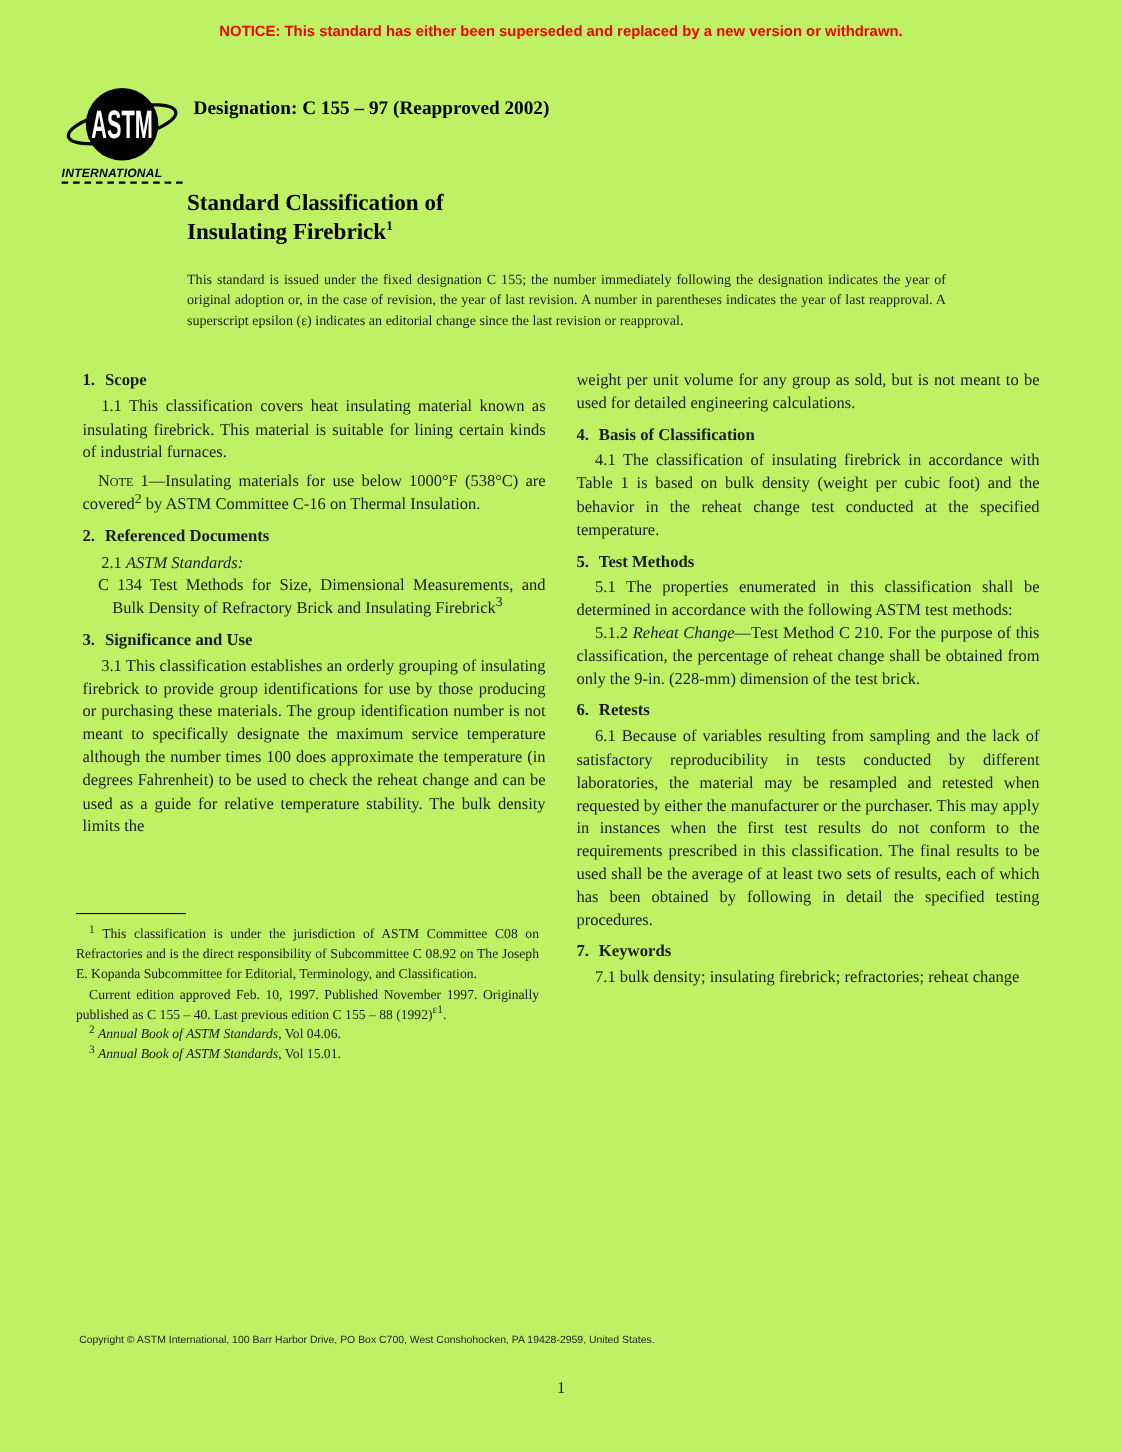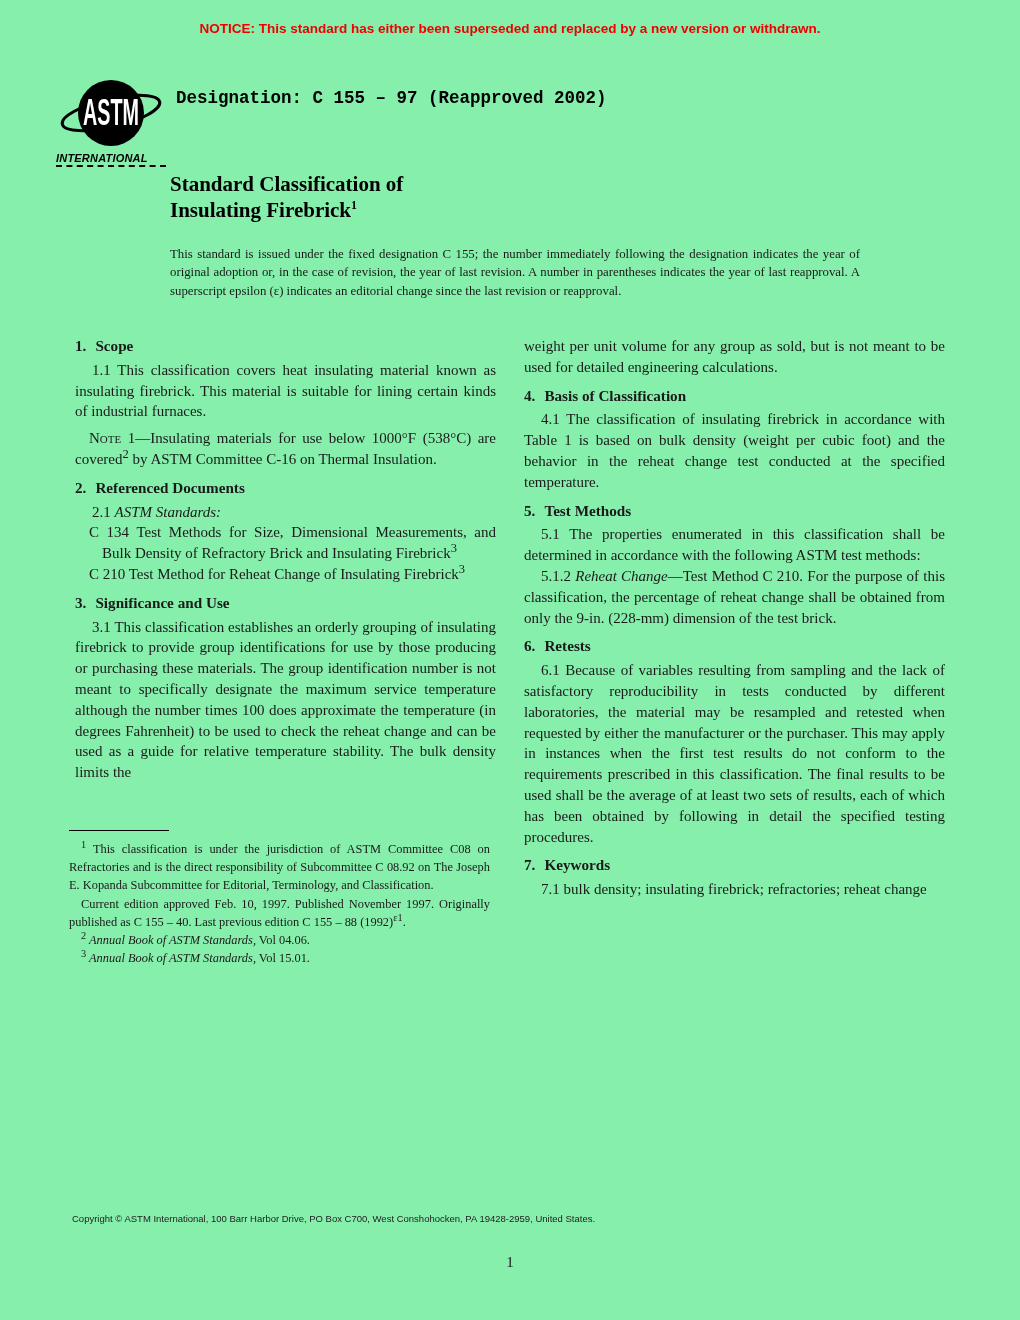--- a/index.html
+++ b/index.html
@@ -1,21 +1,21 @@
 <!DOCTYPE html>
 <html><head>
 <meta charset="utf-8">
 <style>
   * { margin:0; padding:0; box-sizing:border-box; }
   html,body { background:#888; }
   .page {
     position:relative;
     width:1020px; height:1320px;
     margin:0 auto;
-    background:#86efac;
+    background:#bef264;
     overflow:hidden;
     font-family:"Liberation Serif", serif;
     color:#1a1a1a;
   }
   
   .notice {
     position:absolute; top:21px; left:0; right:0;
     text-align:center;
     font-family:"Liberation Sans", sans-serif;
     font-weight:bold; font-size:13.5px; line-height:16.5px;
@@ -27,21 +27,21 @@
   .logo-sub {
     font-family:"Liberation Sans", sans-serif;
     font-weight:bold; font-style:italic;
     font-size:11px; letter-spacing:0.2px;
     border-bottom:2px dashed #000;
     padding-bottom:1px; margin-top:-2px;
     color:#000;
   }
   .designation {
     position:absolute; left:176px; top:88px;
-    font-family:Liberation Mono, monospace;
+    font-family:Liberation Serif, serif;
     font-weight:bold; font-size:17.5px; color:#000;
   }
   
   .title {
     position:absolute; left:170px; top:171px;
     font-family:Liberation Serif, serif;
     font-weight:bold; font-size:21px; line-height:26px; color:#000;
   }
   .title sup { font-size:12px; }
   
@@ -118,21 +118,20 @@
 
   <div class="col col-left">
 
     <div class="sec-h"><span class="num">1.</span><span>Scope</span></div>
     <p class="para">1.1 This classification covers heat insulating material known as insulating firebrick. This material is suitable for lining certain kinds of industrial furnaces.</p>
     <p class="note"><span class="sc">Note 1—</span><span>Insulating materials for use below 1000°F (538°C) are covered</span><sup>2</sup><span> by ASTM Committee C-16 on Thermal Insulation.</span></p>
 
     <div class="sec-h"><span class="num">2.</span><span>Referenced Documents</span></div>
     <p class="para"><span>2.1 </span><span class="ital">ASTM Standards:</span></p>
     <div class="ref-item"><span>C 134 Test Methods for Size, Dimensional Measurements, and Bulk Density of Refractory Brick and Insulating Firebrick</span><sup>3</sup></div>
-    <div class="ref-item"><span>C 210 Test Method for Reheat Change of Insulating Firebrick</span><sup>3</sup></div>
 
     <div class="sec-h"><span class="num">3.</span><span>Significance and Use</span></div>
     <p class="para">3.1 This classification establishes an orderly grouping of insulating firebrick to provide group identifications for use by those producing or purchasing these materials. The group identification number is not meant to specifically designate the maximum service temperature although the number times 100 does approximate the temperature (in degrees Fahrenheit) to be used to check the reheat change and can be used as a guide for relative temperature stability. The bulk density limits the</p>
   </div>
 
   <div class="col col-right">
     <p>weight per unit volume for any group as sold, but is not meant to be used for detailed engineering calculations.</p>
 
     <div class="sec-h"><span class="num">4.</span><span>Basis of Classification</span></div>
     <p class="para">4.1 The classification of insulating firebrick in accordance with Table 1 is based on bulk density (weight per cubic foot) and the behavior in the reheat change test conducted at the specified temperature.</p>

